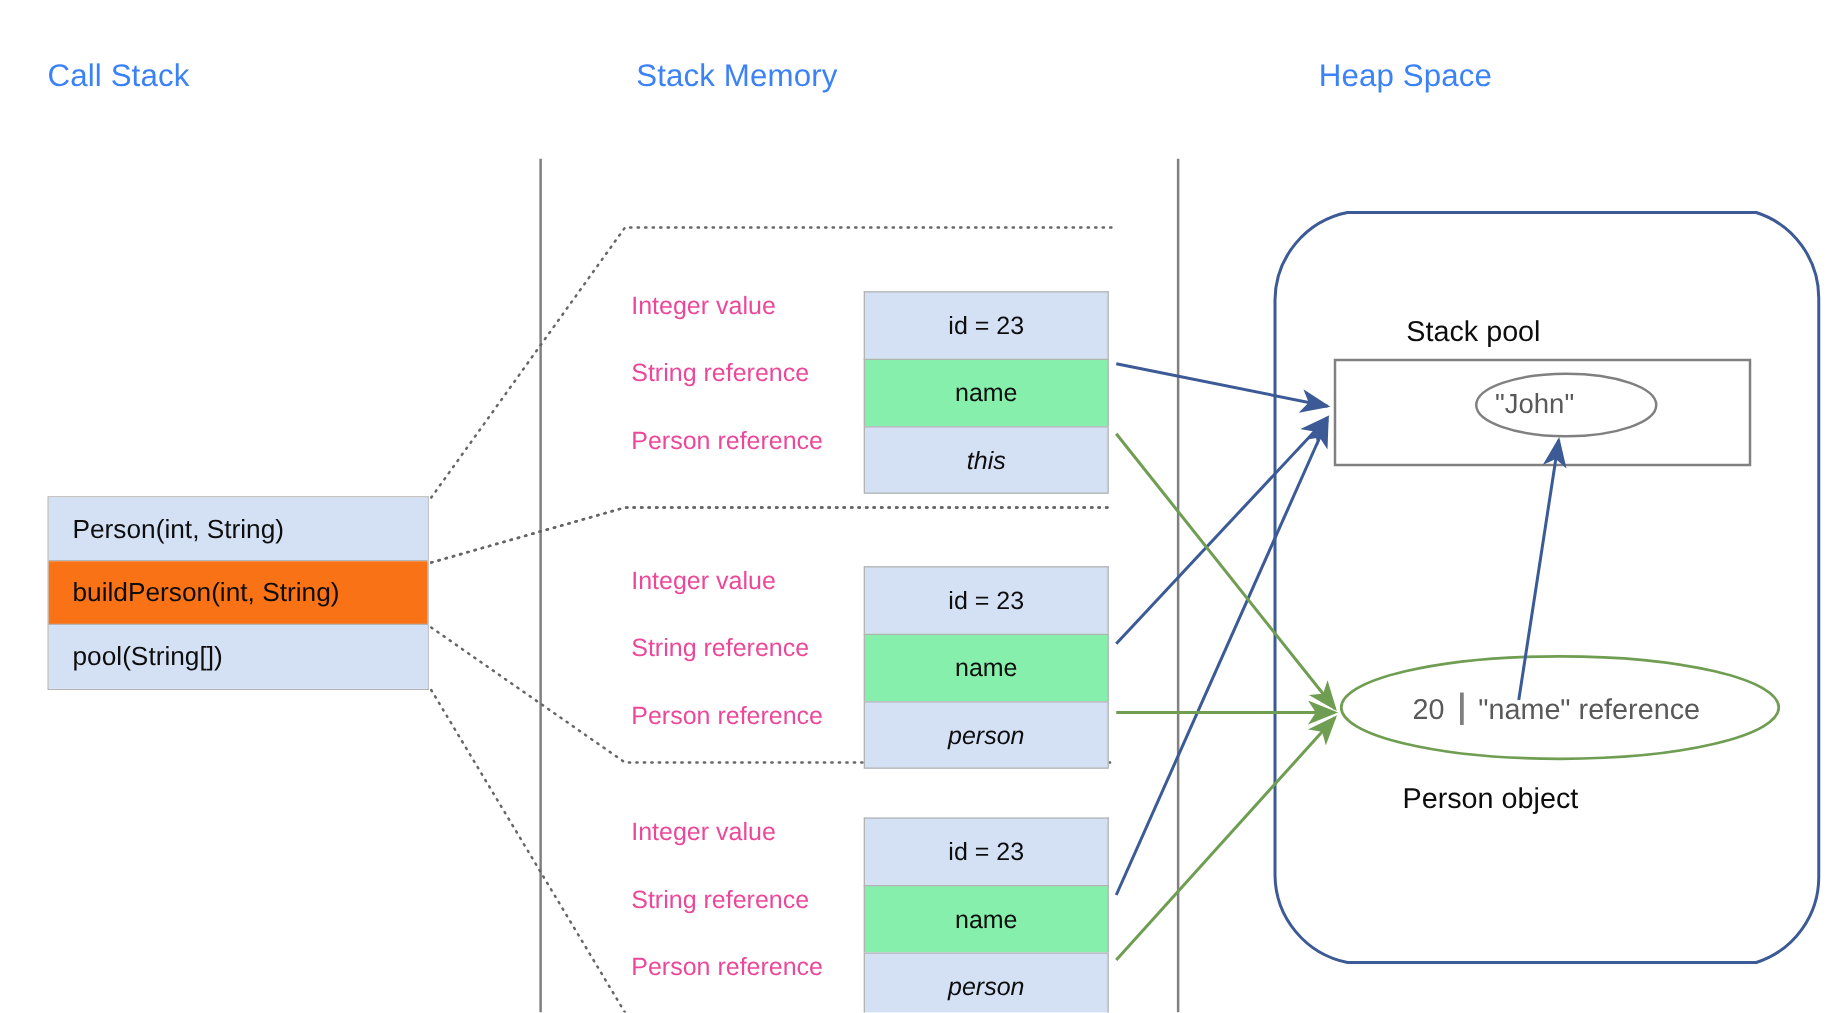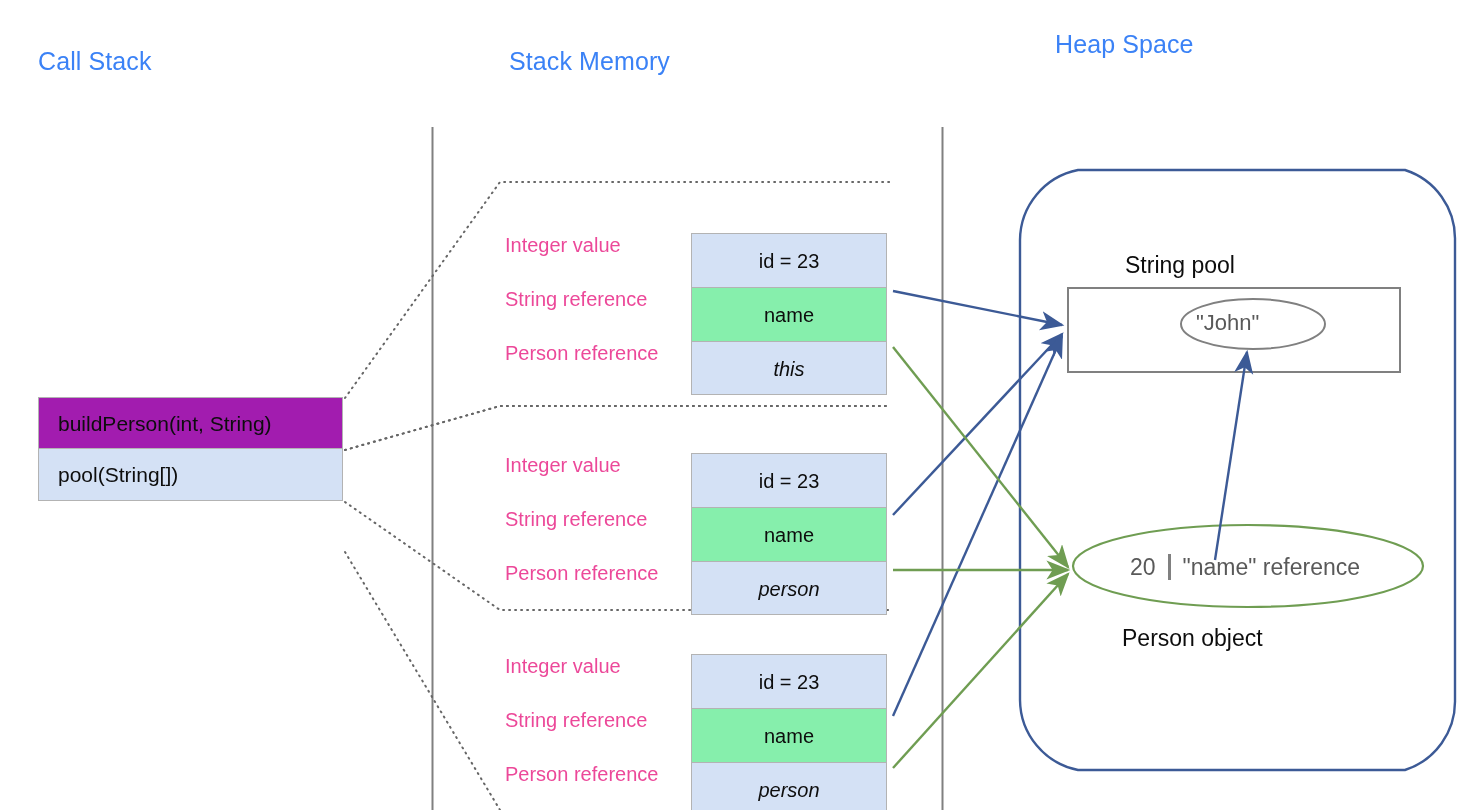--- a/index.html
+++ b/index.html
@@ -24,21 +24,21 @@
   .col-title {
     position: absolute;
     font-size: 25px;
     font-weight: 400;
     color: #3b82f6;
     white-space: nowrap;
     letter-spacing: 0.1px;
   }
   #title-call-stack { left: 38px; top: 47px; }
   #title-stack-memory { left: 509px; top: 47px; }
-  #title-heap-space { left: 1055px; top: 30px; text-align: right; }
+  #title-heap-space { left: 1055px; top: 47px; text-align: right; }
 
   
   #call-stack {
     position: absolute;
     left: 38px;
     top: 397px;
     width: 305px;
     border: 1px solid #b3b3b3;
     box-sizing: border-box;
   }
@@ -48,21 +48,21 @@
     box-sizing: border-box;
     padding-left: 19px;
     font-size: 21px;
     color: #0d0d0d;
     border-bottom: 1px solid #b3b3b3;
     white-space: nowrap;
     overflow: hidden;
   }
   .cs-row:last-child { border-bottom: none; }
   .cs-row.fill { background: #d4e1f5; }
-  .cs-row.plain { background: #a21caf; }
+  .cs-row.plain { background: #f97316; }
 
   
   .frame {
     position: absolute;
     width: 390px;
   }
   #frame-0 { left: 505px; top: 218px; }
   #frame-1 { left: 505px; top: 438px; }
   #frame-2 { left: 505px; top: 639px; }
 
@@ -171,20 +171,21 @@
   <line x1="893" y1="347" x2="1068" y2="567" stroke="#6f9d52" stroke-width="2.4" marker-end="url(#arrowGreen)"></line>
   <line x1="893" y1="570" x2="1068" y2="570" stroke="#6f9d52" stroke-width="2.4" marker-end="url(#arrowGreen)"></line>
   <line x1="893" y1="768" x2="1068" y2="574" stroke="#6f9d52" stroke-width="2.4" marker-end="url(#arrowGreen)"></line>
 </svg>
 
 <div class="col-title" id="title-call-stack">Call Stack</div>
 <div class="col-title" id="title-stack-memory">Stack Memory</div>
 <div class="col-title" id="title-heap-space">Heap Space</div>
 
 <div id="call-stack">
+  <div class="cs-row fill">Person(int, String)</div>
   <div class="cs-row plain">buildPerson(int, String)</div>
   <div class="cs-row fill">pool(String[])</div>
 </div>
 
 <div class="frame" id="frame-0">
   <div class="frame-row">
     <div class="frame-label">Integer value</div>
     <div class="frame-cell fill">id = 23</div>
   </div>
   <div class="frame-row">
@@ -220,16 +221,16 @@
   <div class="frame-row">
     <div class="frame-label">String reference</div>
     <div class="frame-cell plain">name</div>
   </div>
   <div class="frame-row">
     <div class="frame-label">Person reference</div>
     <div class="frame-cell fill">person</div>
   </div>
 </div>
 
-<div class="heap-label" id="label-string-pool">String pool</div>
+<div class="heap-label" id="label-string-pool">Stack pool</div>
 <div class="oval-text" id="text-john">"John"</div>
 <div class="oval-text" id="text-person-fields"><span>20</span><span class="divider-bar"></span><span>"name" reference</span></div>
 <div class="heap-label" id="label-person-object">Person object</div>
 
 </body></html>

